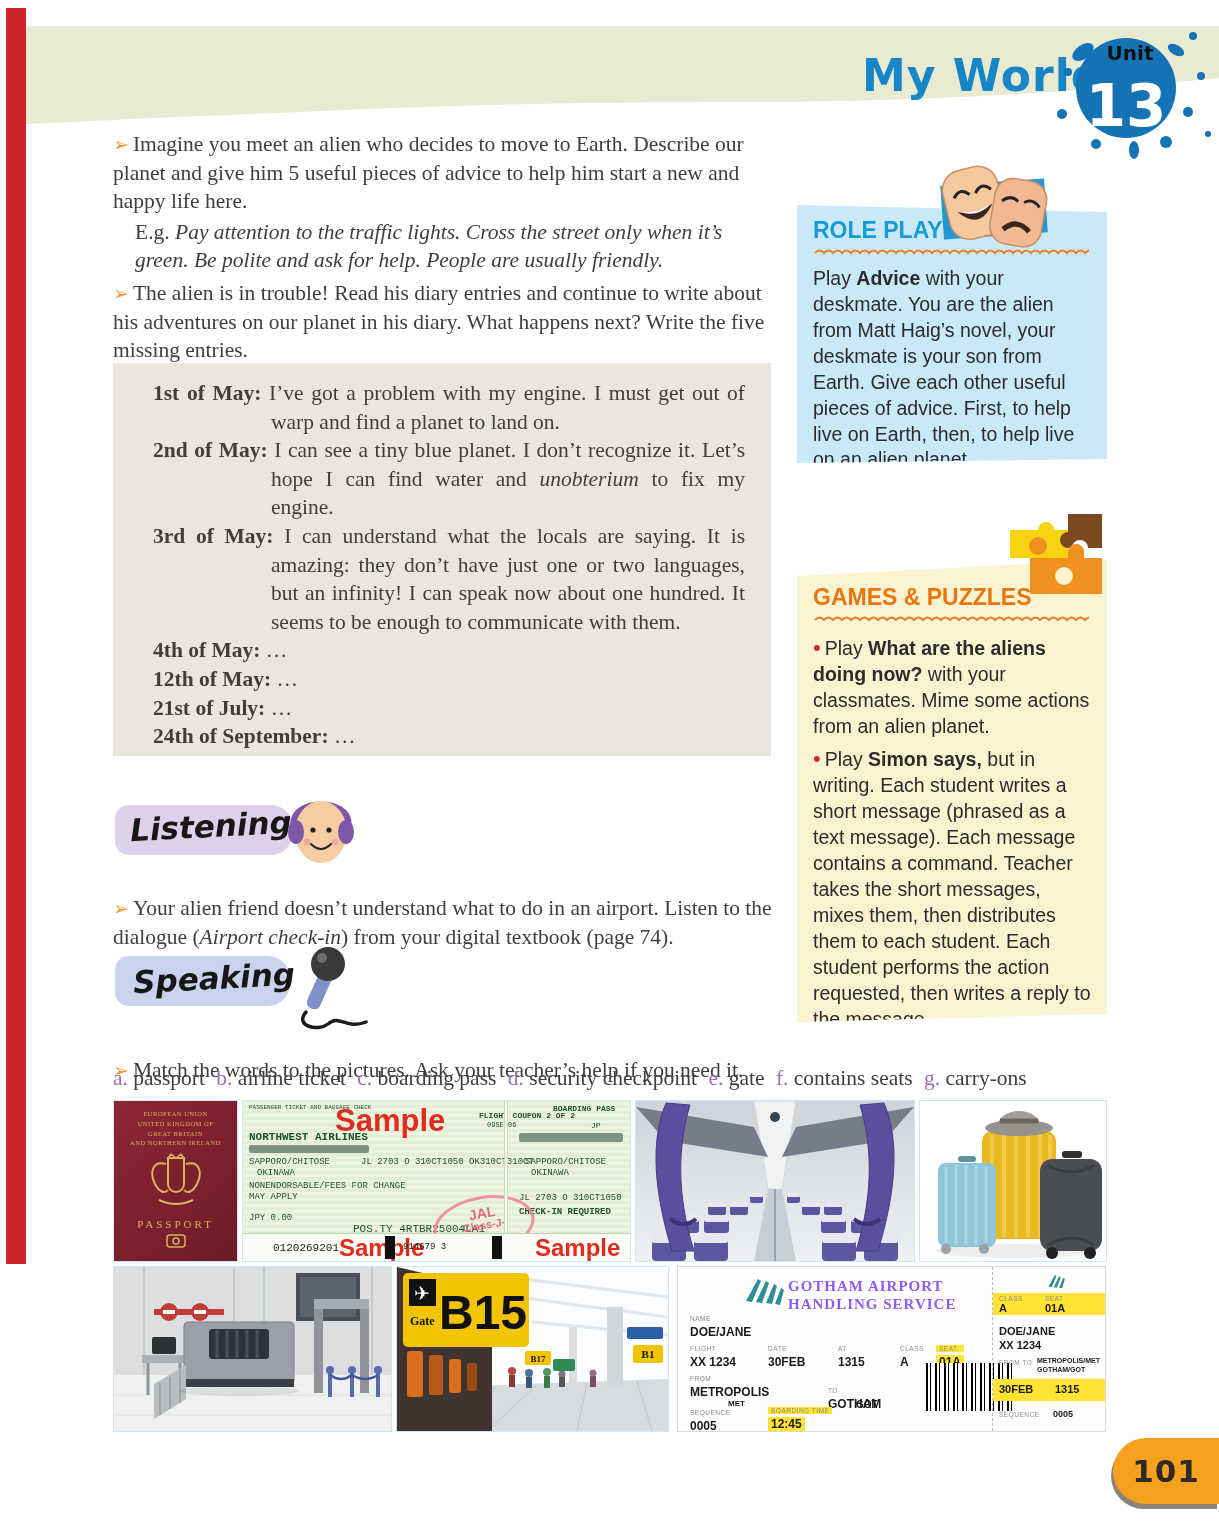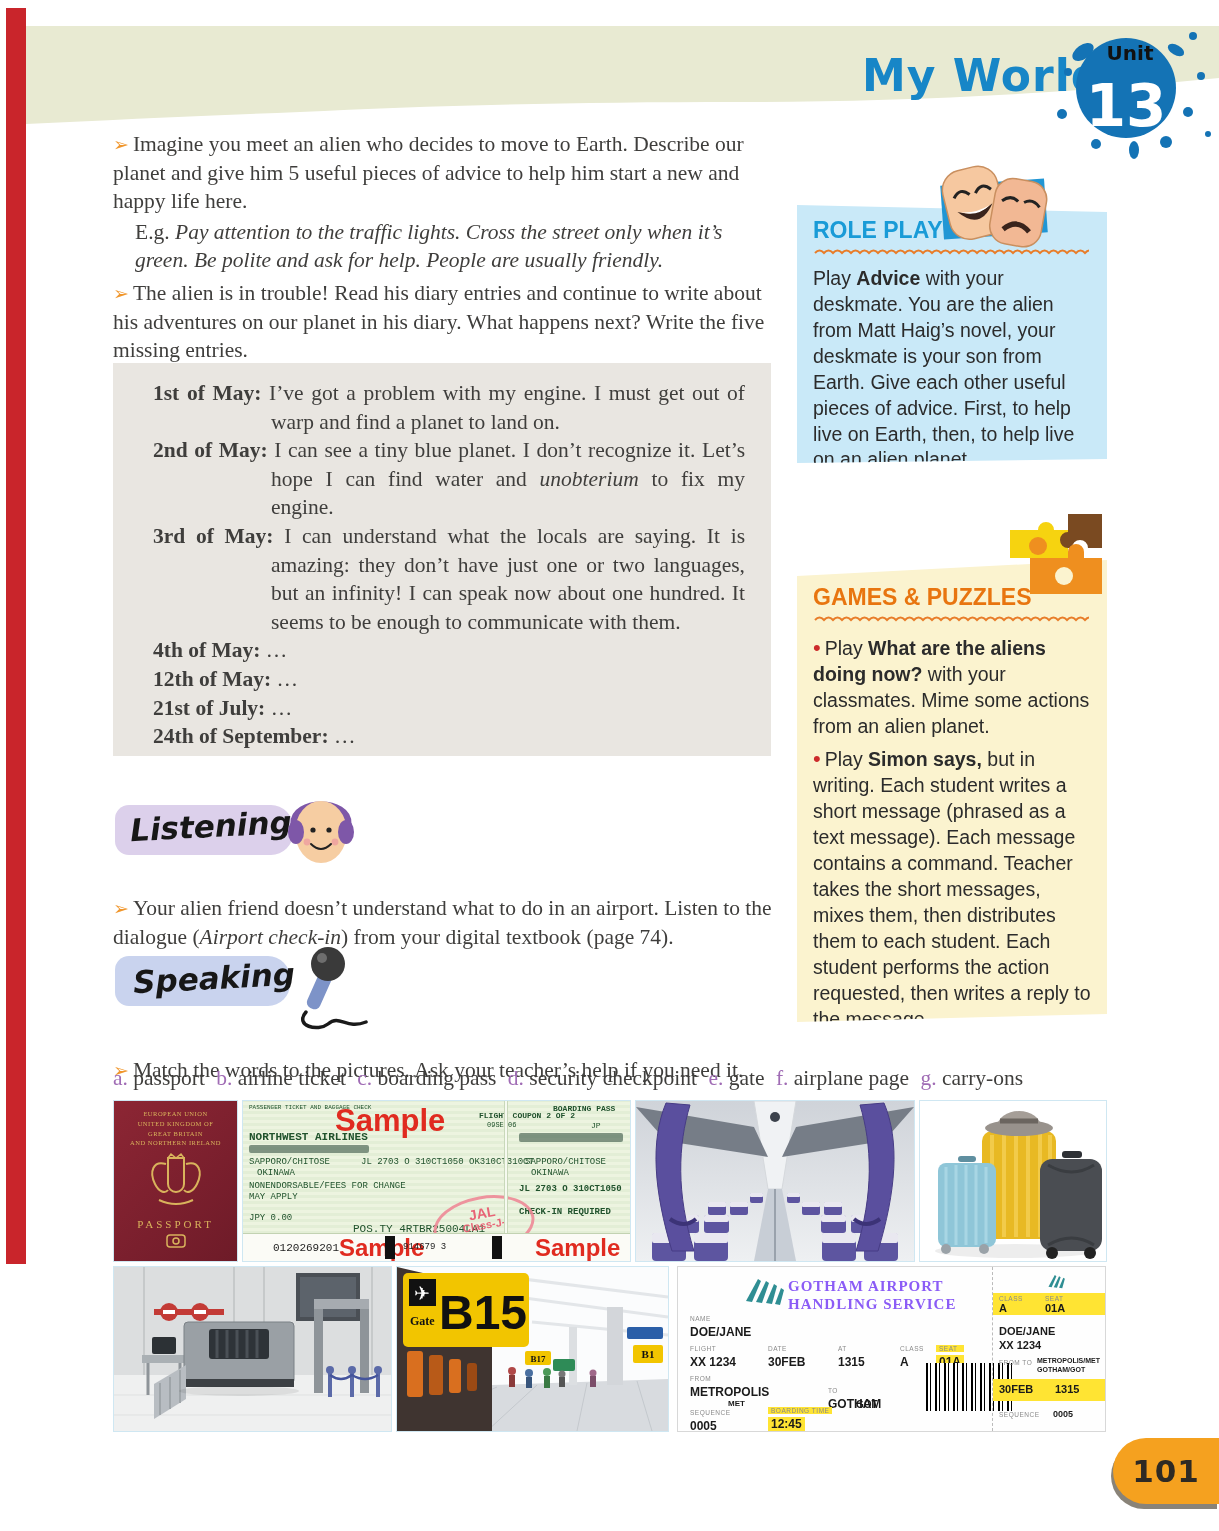--- a/index.html
+++ b/index.html
@@ -166,21 +166,21 @@
     <path d="M18 74 C6 88 30 94 40 86 C52 76 58 92 78 84" stroke="#1a1a1a" stroke-width="3.5" fill="none" stroke-linecap="round"></path>
   </svg>
   <p id="match-task"><span class="arrow">➢</span><span>Match the words to the pictures. Ask your teacher’s help if you need it.</span></p>
 
   <div id="word-line">
     <span class="w-letter">a.</span> <span class="w-word">passport</span>
     <span class="w-letter">b.</span> <span class="w-word">airline ticket</span>
     <span class="w-letter">c.</span> <span class="w-word">boarding pass</span>
     <span class="w-letter">d.</span> <span class="w-word">security checkpoint</span>
     <span class="w-letter">e.</span> <span class="w-word">gate</span>
-    <span class="w-letter">f.</span> <span class="w-word">airplane page</span>
+    <span class="w-letter">f.</span> <span class="w-word">contains seats</span>
     <span class="w-letter">g.</span> <span class="w-word">carry-ons</span>
   </div>
 
   <div id="role-box">
     <p class="box-title" id="role-title">ROLE PLAY</p>
     <svg class="wave" width="276" height="8">
         <path stroke="#e87d2a" stroke-width="2" fill="none" d="M2 5 Q 6.5 0 11 5 Q 15.5 0 20 5 Q 24.5 0 29 5 Q 33.5 0 38 5 Q 42.5 0 47 5 Q 51.5 0 56 5 Q 60.5 0 65 5 Q 69.5 0 74 5 Q 78.5 0 83 5 Q 87.5 0 92 5 Q 96.5 0 101 5 Q 105.5 0 110 5 Q 114.5 0 119 5 Q 123.5 0 128 5 Q 132.5 0 137 5 Q 141.5 0 146 5 Q 150.5 0 155 5 Q 159.5 0 164 5 Q 168.5 0 173 5 Q 177.5 0 182 5 Q 186.5 0 191 5 Q 195.5 0 200 5 Q 204.5 0 209 5 Q 213.5 0 218 5 Q 222.5 0 227 5 Q 231.5 0 236 5 Q 240.5 0 245 5 Q 249.5 0 254 5 Q 258.5 0 263 5 Q 267.5 0 272 5 Q 276.5 0 281 5"></path>
       </svg>
     <div class="box-body">
       <span>Play </span><b>Advice</b><span> with your deskmate. You are the alien from Matt Haig’s novel, your deskmate is your son from Earth. Give each other useful pieces of advice. First, to help live on Earth, then, to help live on an alien planet.</span>
@@ -252,21 +252,21 @@
     <span style="left:6px;top:30px;font-size:11px;font-weight:bold;">NORTHWEST AIRLINES</span>
     <div class="tk-bar" style="left:6px;top:44px;width:120px;height:8px;"></div>
     <div class="tk-bar" style="left:276px;top:32px;width:104px;height:9px;"></div>
     <span style="left:6px;top:56px;font-size:9px;">SAPPORO/CHITOSE</span>
     <span style="left:118px;top:56px;font-size:9px;">JL 2703 O 310CT1050 OK310CT310CT</span>
     <span style="left:14px;top:67px;font-size:9px;">OKINAWA</span>
     <span style="left:282px;top:56px;font-size:9px;">SAPPORO/CHITOSE</span>
     <span style="left:288px;top:67px;font-size:9px;">OKINAWA</span>
     <span style="left:6px;top:80px;font-size:9px;">NONENDORSABLE/FEES FOR CHANGE</span>
     <span style="left:6px;top:91px;font-size:9px;">MAY APPLY</span>
-    <span style="left:276px;top:83px;font-size:9px;font-weight:bold;">JL 2703 O 310CT1050</span>
+    <span style="left:276px;top:92px;font-size:9px;font-weight:normal;">JL 2703 O 310CT1050</span>
     <span style="left:276px;top:106px;font-size:9px;font-weight:bold;">CHECK-IN REQUIRED</span>
     <span style="left:6px;top:112px;font-size:9px;">JPY  0.00</span>
     <span style="left:110px;top:122px;font-size:11px;">POS.TY 4RTBR25004LA1</span>
     <div id="jal-stamp">
       <div style="font-size:14px;margin-top:6px;">JAL</div>
       <div style="font-size:11px;margin-top:-2px;">Class-J-</div>
     </div>
     <div class="tk-sep" style="left:262px;"></div>
     <div class="tk-strip">
       <span style="left:30px;top:8px;font-size:11px;color:#222;">0120269201</span>

